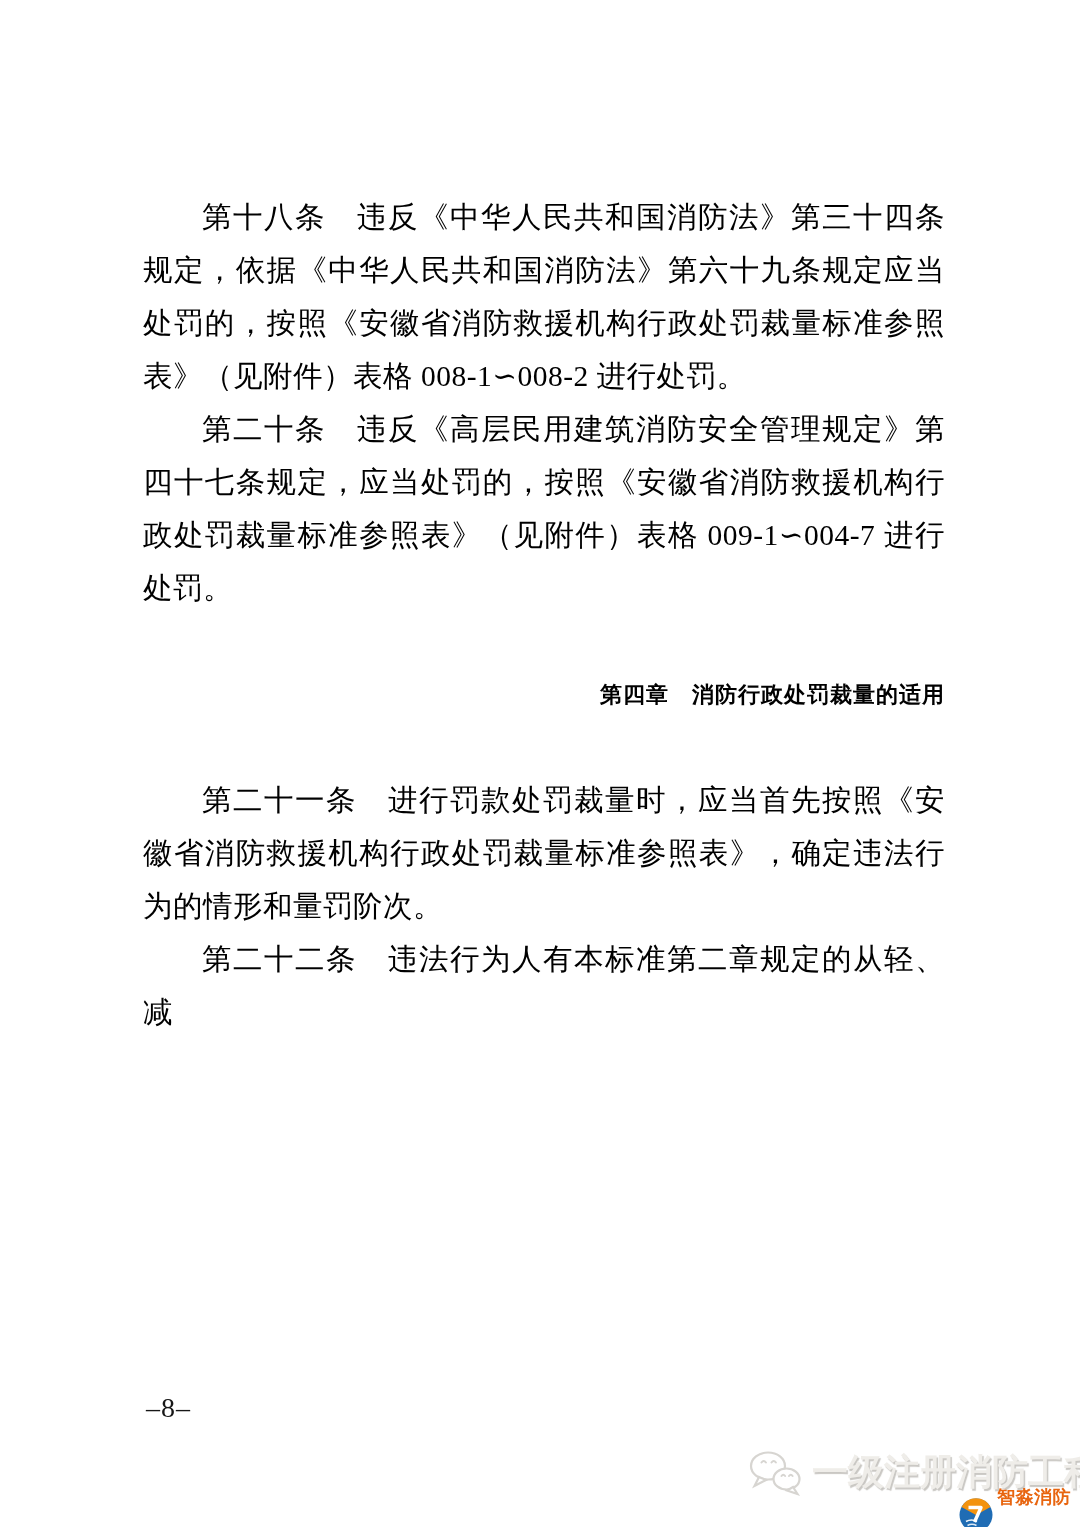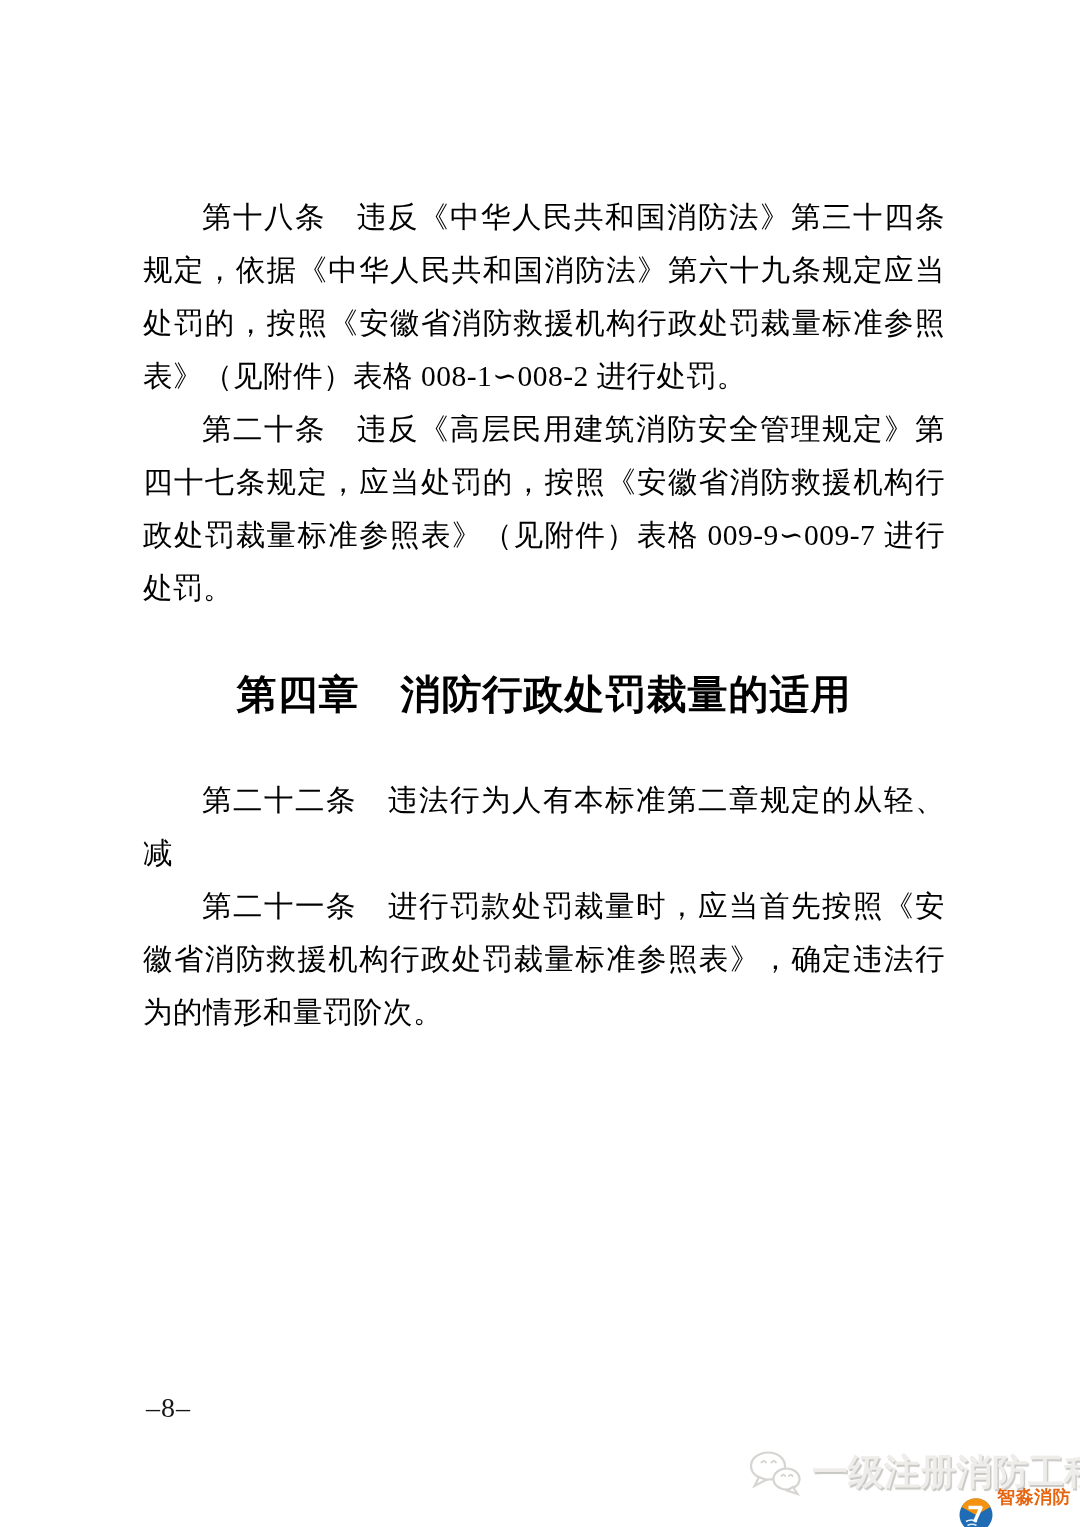--- a/index.html
+++ b/index.html
@@ -12,22 +12,22 @@
   
   .doc{
     position:absolute;left:143px;top:191px;width:802px;
     font-size:29.5px;line-height:53px;
     text-align:justify;font-weight:500;
     letter-spacing:0.5px;
   }
   .doc p{margin:0;text-indent:2em;}
   .doc h2{
     margin:53px 0;padding:0;
-    font-size:40px;font-weight:700;
-    text-align:center;text-indent:0;line-height:53px;
+    font-size:22px;font-weight:700;
+    text-align:right;text-indent:0;line-height:53px;
     letter-spacing:1px;
   }
   
   .page-num{
     position:absolute;left:146px;top:1392px;
     font-size:28px;color:#171717;letter-spacing:1px;
   }
   
   .watermark{
     position:absolute;left:748px;top:1448px;
@@ -55,24 +55,24 @@
     font-family:"Liberation Sans","DejaVu Sans",sans-serif;
     font-size:14px;font-weight:700;color:#1f1f1f;line-height:15px;
     letter-spacing:0.6px;white-space:nowrap;margin-top:40px;
   }
 </style>
 </head>
 <body>
 
 <div class="doc">
   <p>第十八条　违反《中华人民共和国消防法》第三十四条规定，依据《中华人民共和国消防法》第六十九条规定应当处罚的，按照《安徽省消防救援机构行政处罚裁量标准参照表》（见附件）表格 008-1∽008-2 进行处罚。</p>
-  <p>第二十条　违反《高层民用建筑消防安全管理规定》第四十七条规定，应当处罚的，按照《安徽省消防救援机构行政处罚裁量标准参照表》（见附件）表格 009-9∽009-7 进行处罚。</p>
+  <p>第二十条　违反《高层民用建筑消防安全管理规定》第四十七条规定，应当处罚的，按照《安徽省消防救援机构行政处罚裁量标准参照表》（见附件）表格 009-1∽004-7 进行处罚。</p>
   <h2>第四章　消防行政处罚裁量的适用</h2>
+  <p>第二十一条　进行罚款处罚裁量时，应当首先按照《安徽省消防救援机构行政处罚裁量标准参照表》，确定违法行为的情形和量罚阶次。</p>
   <p>第二十二条　违法行为人有本标准第二章规定的从轻、减</p>
-  <p>第二十一条　进行罚款处罚裁量时，应当首先按照《安徽省消防救援机构行政处罚裁量标准参照表》，确定违法行为的情形和量罚阶次。</p>
 </div>
 
 <div class="page-num">–8–</div>
 
 <div class="watermark">
   <svg class="wechat-icon" width="54" height="46" viewBox="0 0 54 46" aria-hidden="true">
     <g fill="#ffffff" stroke="#d5d3cf" stroke-width="2.2">
       <ellipse cx="20" cy="16" rx="17" ry="13.5"></ellipse>
       <path d="M11 27 L6.5 36 L18 30 Z"></path>
       <ellipse cx="38.5" cy="29" rx="13" ry="10.5"></ellipse>

